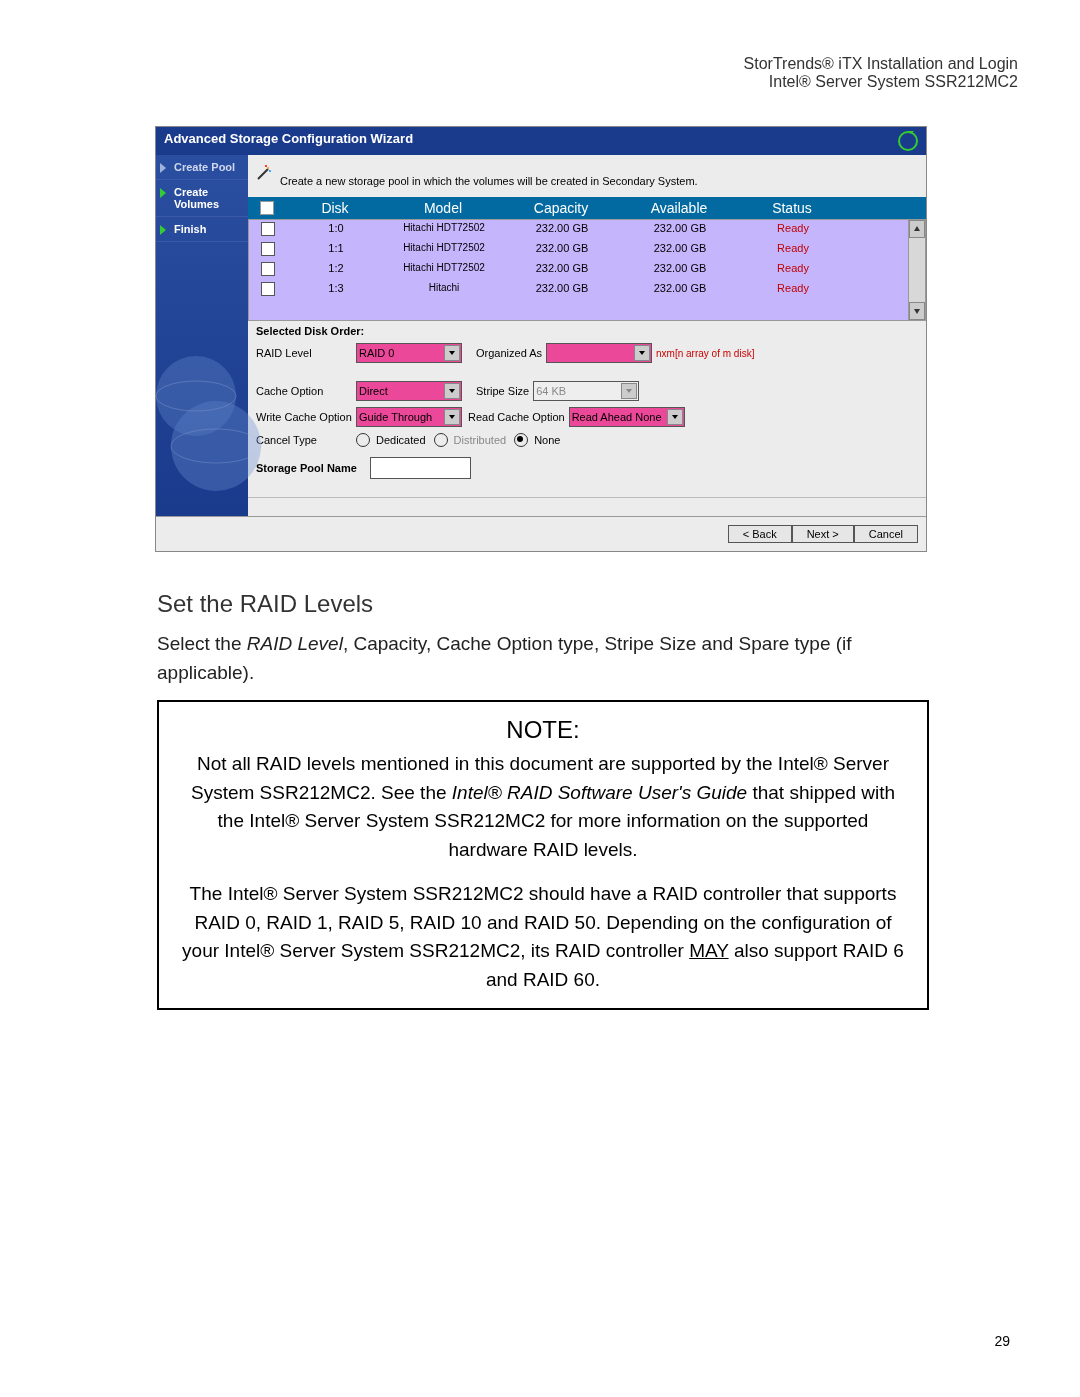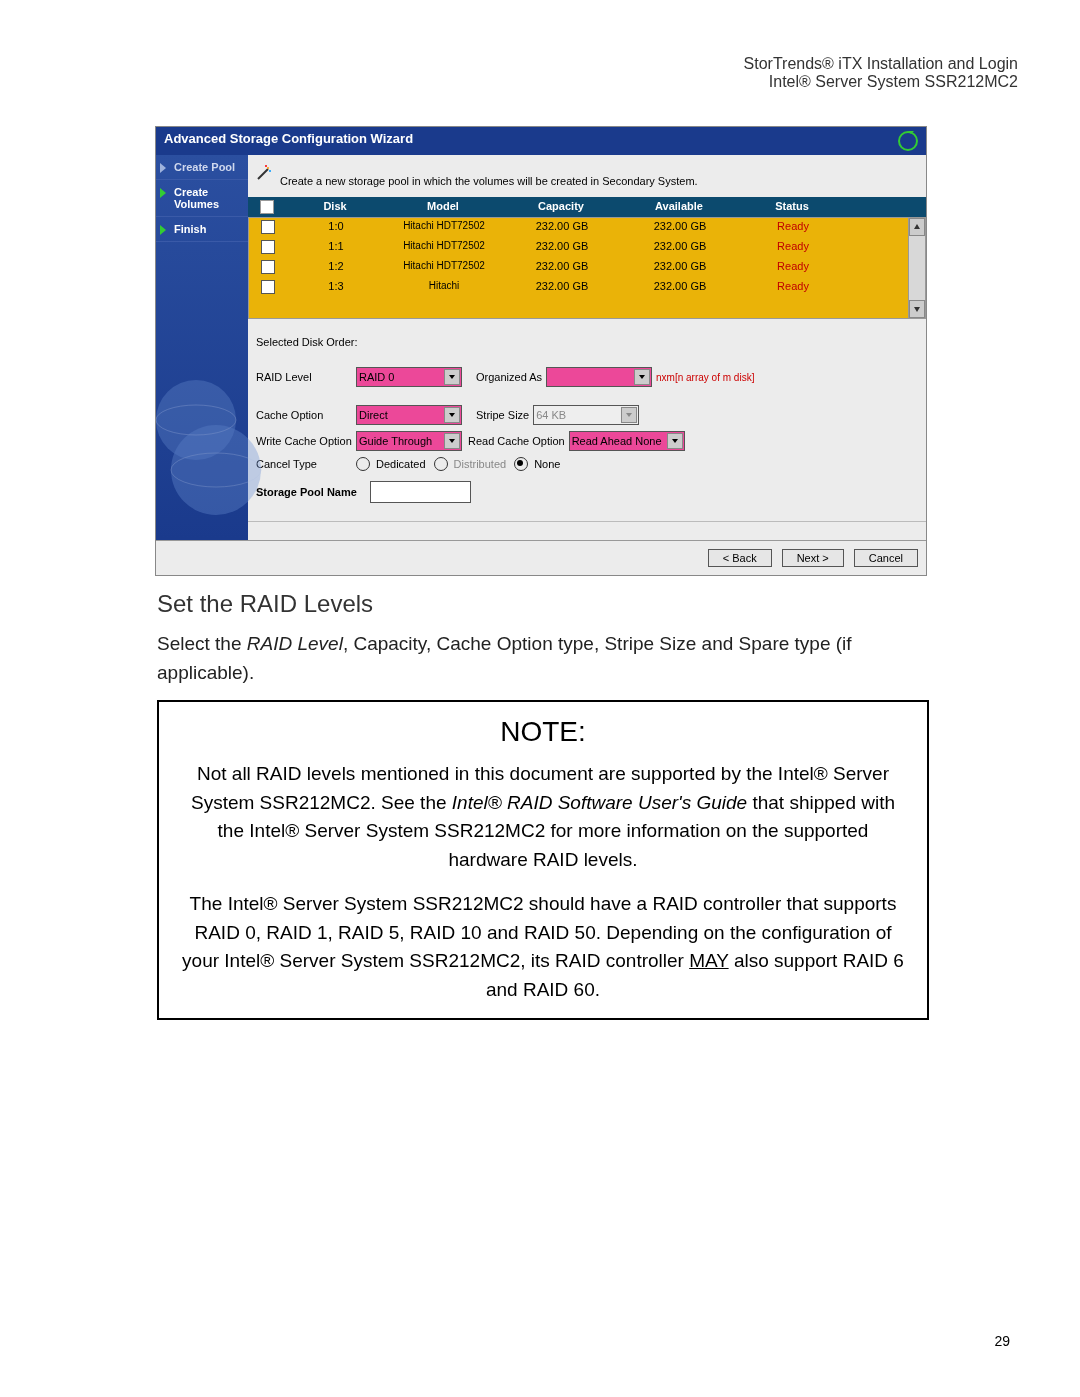--- a/index.html
+++ b/index.html
@@ -14,49 +14,49 @@
 .side-item{color:#fff;font-size:11px;font-weight:bold;padding:6px 8px 6px 18px;border-bottom:1px solid #3a5aa8;position:relative}
 .side-item.dim{color:#cfd8ee}
 .side-arrow{position:absolute;left:4px;top:8px;width:0;height:0;border-top:5px solid transparent;border-bottom:5px solid transparent;border-left:6px solid #9fb3dd}
 .side-arrow.gn{border-left-color:#3c3}
 .globe-bg{position:absolute;left:-10px;bottom:20px;width:120px;height:160px}
 .globe-bg svg{opacity:0.7}
 .wiz-main{flex:1;background:#ececec;font-size:11px;font-family:Arial}
 .instr{padding:20px 12px 10px 32px;position:relative}
 .wand{position:absolute;left:8px;top:10px;width:16px;height:16px}
 .wand svg{width:16px;height:16px}
-.tbl-hdr{background:#0c4a6e;color:#fff;display:flex;font-weight:bold;font-size:11px}
+.tbl-hdr{background:#0369a1;color:#fff;display:flex;font-weight:normal;font-size:14px}
 .tbl-hdr>div{padding:3px 4px;text-align:center}
 .col-chk{width:30px}
 .col-d{width:90px}.col-m{width:110px}.col-c{width:110px}.col-a{width:110px}.col-s{width:100px}
-.tbl-body{background:#eab308;border:1px solid #999;height:100px;overflow:hidden;position:relative;display:flex}
+.tbl-body{background:#c4b5fd;border:1px solid #999;height:100px;overflow:hidden;position:relative;display:flex}
 .tbl-rows{flex:1}
 .tbl-row{display:flex;font-size:11px}
 .tbl-row>div{padding:2px 4px;text-align:center}
 .tbl-row .col-m{font-size:10px}
 .status-ready{color:#c00000}
 .scroll{width:16px;background:#d8d8d8;display:flex;flex-direction:column;border-left:1px solid #999}
 .scroll-btn{height:16px;background:#ccc;border:1px solid #888;display:flex;align-items:center;justify-content:center}
 .scroll-btn svg{width:8px;height:8px}
 .scroll-track{flex:1}
-.sdo{font-weight:normal;padding:17px 8px}
+.sdo{font-weight:bold;padding:4px 8px}
 .form-area{padding:2px 8px 8px 8px}
 .frow{display:flex;align-items:center;margin-bottom:6px;gap:4px}
 .frow label{font-size:11px;white-space:nowrap}
 .sel{border:1px solid #555;background:#ec4899;height:18px;font-size:11px;display:flex;align-items:center;padding:0 2px;position:relative}
 .sel-arrow{width:14px;height:14px;background:#ccc;border:1px solid #888;position:absolute;right:1px;top:1px;display:flex;align-items:center;justify-content:center}
 .radio{width:12px;height:12px;border:1px solid #333;border-radius:50%;display:inline-block;position:relative;vertical-align:middle;margin-right:2px}
 .radio.on::after{content:"";position:absolute;left:2px;top:2px;width:6px;height:6px;border-radius:50%;background:#000}
 .txtin{border:1px solid #555;background:#fff;height:18px;width:95px}
-.btm-bar{border-top:1px solid #999;padding:8px;display:flex;justify-content:flex-end;gap:10px;background:#ececec}
+.btm-bar{border-top:1px solid #999;padding:8px;display:flex;justify-content:flex-end;background:#ececec}
 .btn{border:1px solid #555;background:#e6e6e6;padding:2px 14px;font-size:11px;font-family:Arial}
 .section-h{position:absolute;left:157px;top:590px;font-size:24px;color:#333}
 .para{position:absolute;left:157px;top:630px;width:770px;font-size:19px;color:#222;line-height:1.5}
 .note-box{position:absolute;left:157px;top:700px;width:772px;border:2px solid #000;padding:14px 18px;box-sizing:border-box}
-.note-title{text-align:center;font-size:28px;margin-bottom:12px}
+.note-title{text-align:center;font-size:24px;margin-bottom:6px}
 .note-p{font-size:19px;line-height:1.5;text-align:center;margin:0 0 16px 0}
 .pgnum{position:absolute;right:70px;bottom:48px;font-size:14px}
 .chk{width:12px;height:12px;border:1px solid #555;background:#fff;display:inline-block}
 .col-chk-hdr{width:30px;display:flex;align-items:center;justify-content:center}
 .col-chk-hdr .chk{border:1px solid #999}
 .hint{color:#c00;font-size:10px}
 </style>
 </head>
 <body>
 

